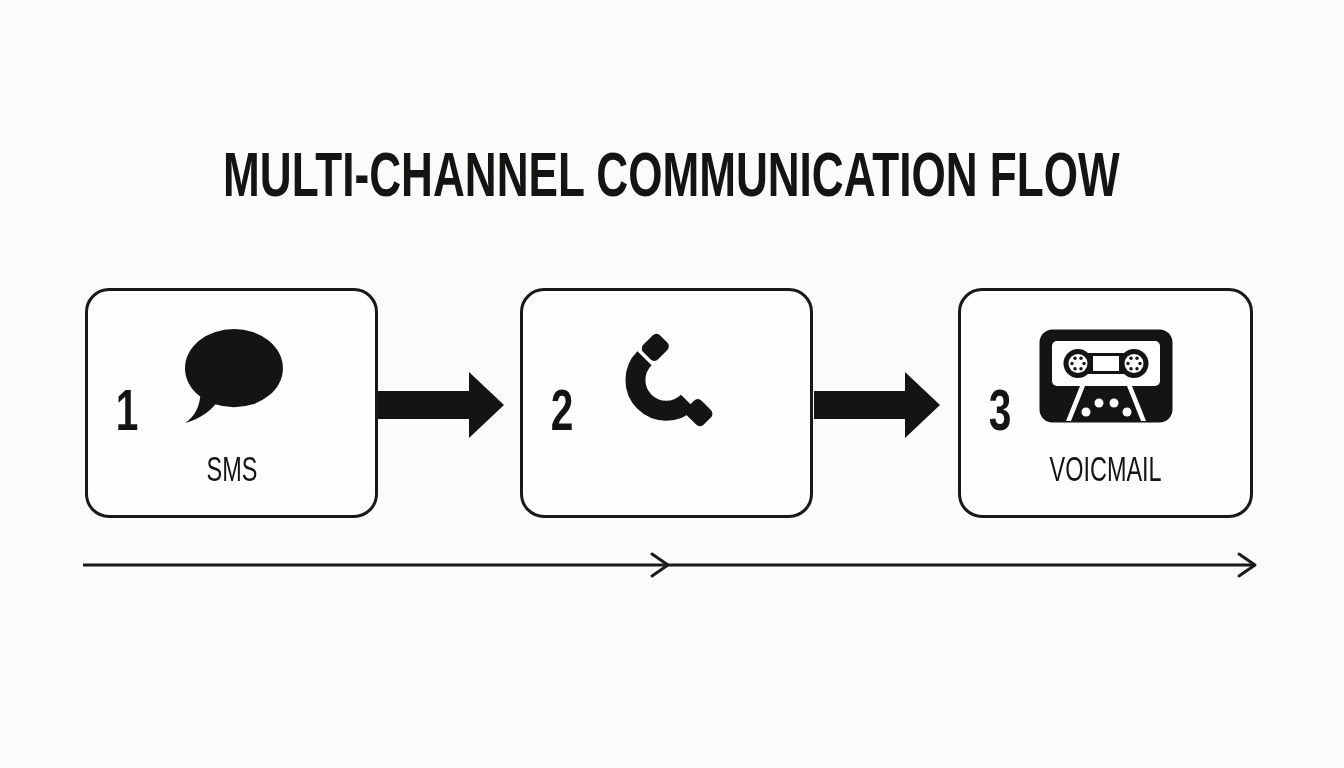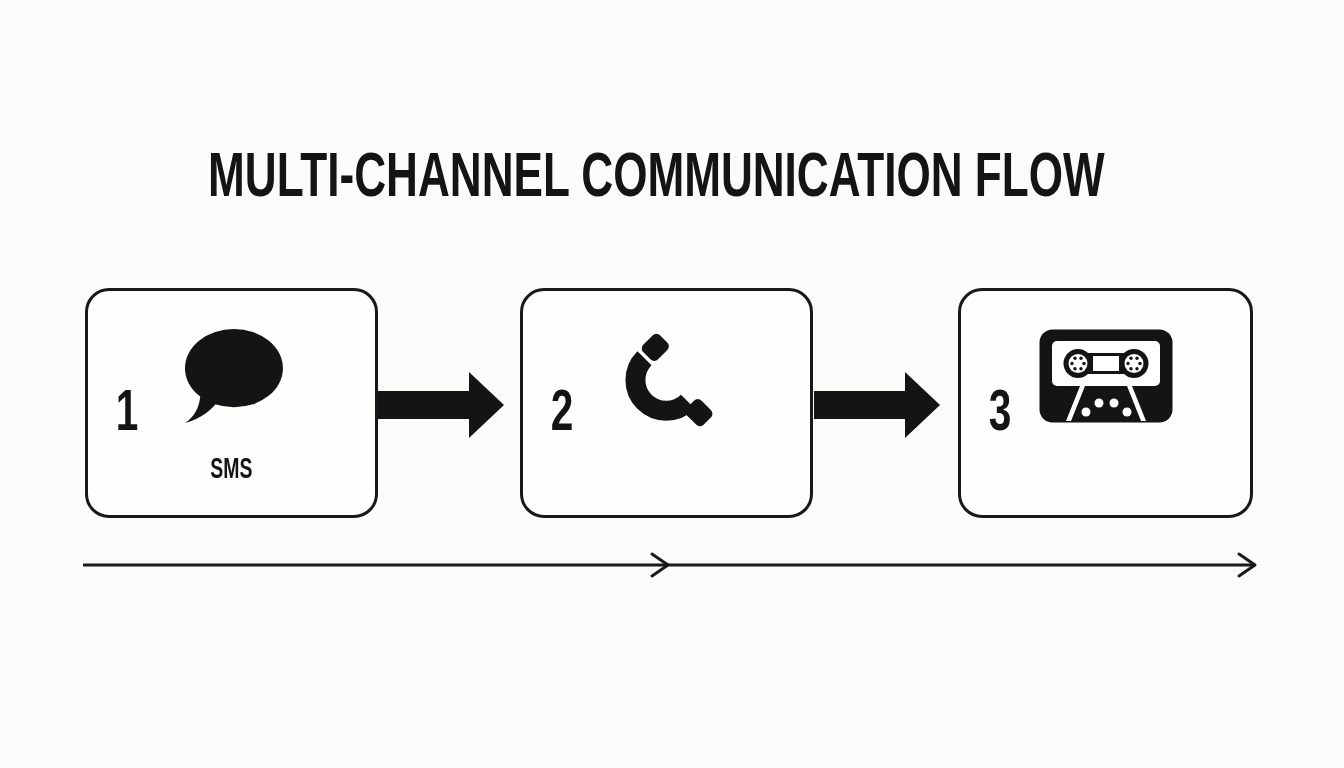--- a/index.html
+++ b/index.html
@@ -17,21 +17,21 @@
   }
   .canvas {
     position: absolute;
     inset: 0;
   }
   .title {
     position: absolute;
     top: 143px;
     left: 0;
     width: 1312px;
-    text-align: center;
+    text-align: right;
     font-size: 63px;
     line-height: 63px;
     font-weight: 700;
     letter-spacing: 0px;
     white-space: nowrap;
     color: #141414;
   }
   .condense {
     display: inline-block;
     transform: scaleX(0.70);
@@ -75,23 +75,23 @@
     display: flex;
     justify-content: center;
   }
   .step-icon svg { display: block; }
   .step-label {
     position: absolute;
     top: 156px;
     left: 0;
     width: 100%;
     text-align: center;
-    font-size: 29px;
+    font-size: 35px;
     line-height: 43px;
-    font-weight: 700;
+    font-weight: 400;
     white-space: nowrap;
     color: #141414;
   }
   .flow-arrow {
     position: absolute;
     top: 372px;
   }
   .flow-arrow.a1 { left: 378px; }
   .flow-arrow.a2 { left: 814px; }
 
@@ -177,20 +177,23 @@
         <circle cx="93" cy="30.3" r="1.7" fill="#141414"></circle>
         <circle cx="99" cy="30.3" r="1.7" fill="#141414"></circle>
         <polygon points="42,58 47,58 33,93 28,93" fill="#ffffff"></polygon>
         <polygon points="89,58 94,58 108,93 103,93" fill="#ffffff"></polygon>
         <circle cx="48" cy="84" r="4.5" fill="#ffffff"></circle>
         <circle cx="61" cy="75" r="4.5" fill="#ffffff"></circle>
         <circle cx="76" cy="75" r="4.5" fill="#ffffff"></circle>
         <circle cx="89" cy="84" r="4.5" fill="#ffffff"></circle>
       </svg>
     </div>
+    <div class="step-label">
+      <span class="condense-label">VOICMAIL</span>
+    </div>
   </div>
 
   <div class="timeline">
     <svg width="1184" height="32" viewBox="0 0 1184 32" aria-hidden="true">
       <line x1="7" y1="16" x2="1179" y2="16" stroke="#1a1a1a" stroke-width="3"></line>
       <path d="M 576 5 L 592 16 L 576 27" fill="none" stroke="#1a1a1a" stroke-width="3" stroke-linecap="round" stroke-linejoin="round"></path>
       <path d="M 1163 5 L 1179 16 L 1163 27" fill="none" stroke="#1a1a1a" stroke-width="3" stroke-linecap="round" stroke-linejoin="round"></path>
     </svg>
   </div>
 

